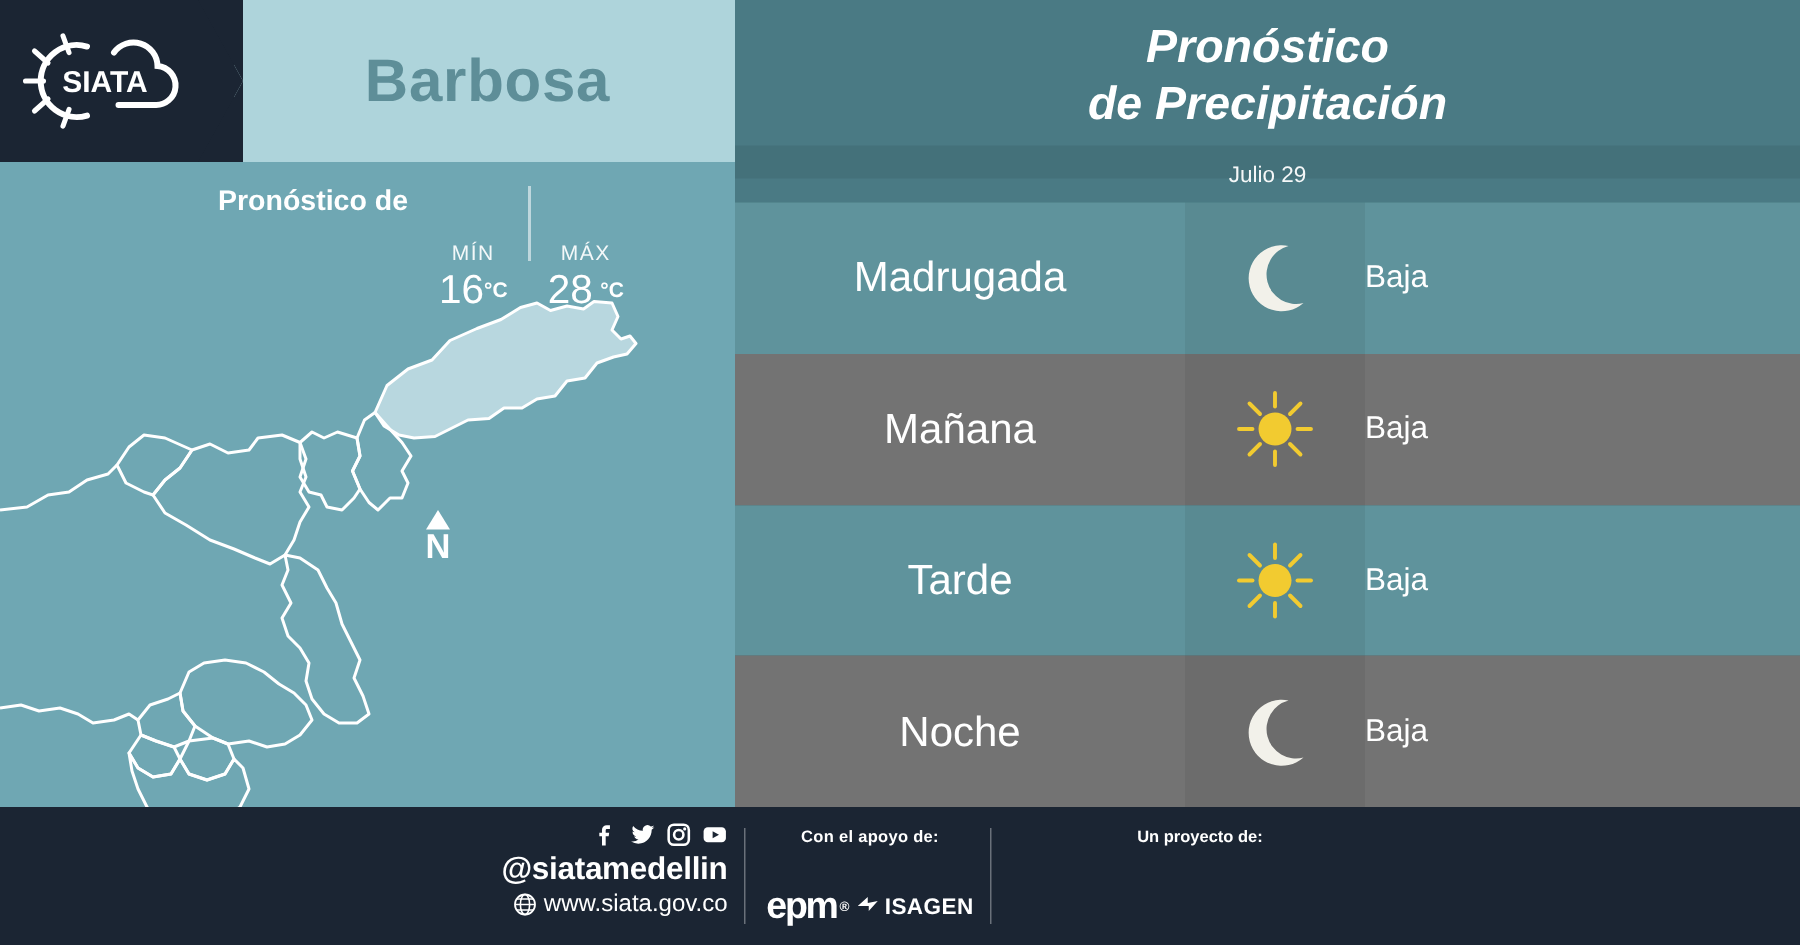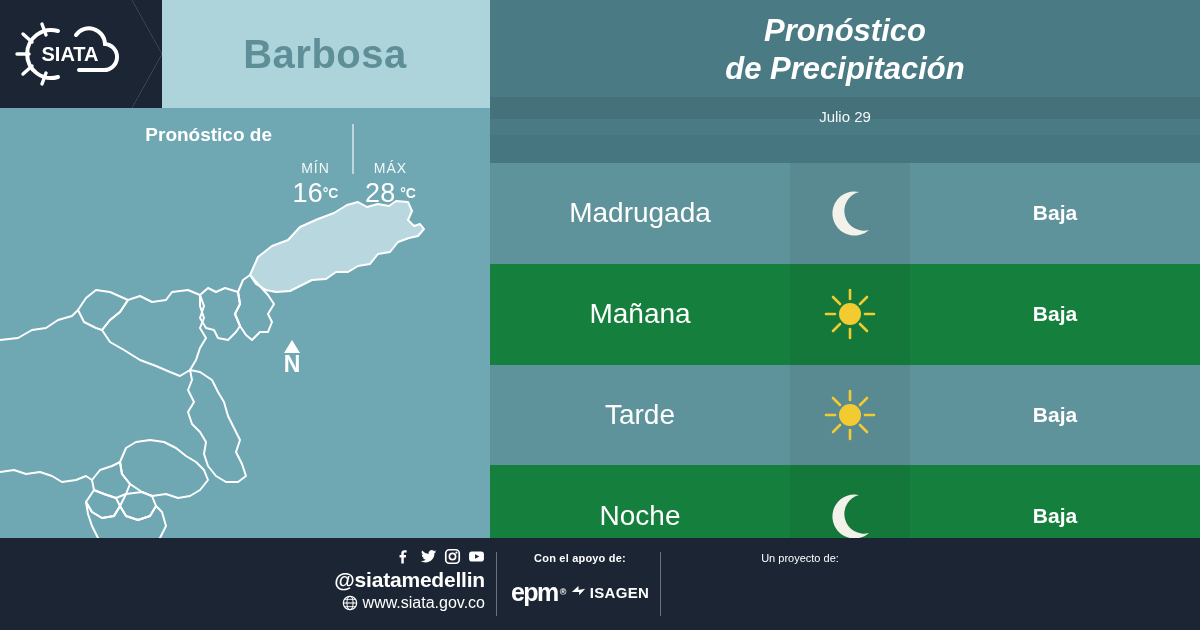--- a/index.html
+++ b/index.html
@@ -6,21 +6,21 @@
   body{
     width:1200px;height:630px;overflow:hidden;
     font-family:"Liberation Sans",sans-serif;
     background:#1b2533;
   }
   #page{position:relative;width:1200px;height:630px;overflow:hidden;}
 
   
   #left-panel{position:absolute;left:0;top:0;width:490px;height:538px;background:#6fa7b3;}
   #left-header{position:absolute;left:0;top:0;width:490px;height:108px;background:#aed4db;}
-  #logo-block{position:absolute;left:0;top:0;width:132px;height:108px;background:#1b2533;}
+  #logo-block{position:absolute;left:0;top:0;width:132px;height:108px;background:#1b2533;padding-left:24px;}
   #logo-chevron{position:absolute;left:132px;top:0;width:0;height:0;
       border-top:54px solid #1b2533;border-bottom:54px solid #1b2533;border-left:30px solid transparent;}
   #logo-chevron::after{content:"";position:absolute;left:-30px;top:-54px;width:0;height:0;
       border-top:54px solid transparent;border-bottom:54px solid transparent;border-left:30px solid #1b2533;}
   #logo-mark{position:absolute;left:12px;top:14px;width:112px;height:80px;}
   #city-title{position:absolute;left:160px;top:0;width:330px;height:108px;
       display:flex;align-items:center;justify-content:center;
       font-size:40px;font-weight:bold;color:#5e8e98;letter-spacing:.5px;}
 
   #temp-strip{position:absolute;left:0;top:108px;width:490px;height:78px;}
@@ -42,49 +42,49 @@
 
   
   #right-panel{position:absolute;left:490px;top:0;width:710px;height:538px;background:#46767f;}
   #right-header{position:absolute;left:0;top:0;width:710px;height:135px;background:#4a7a84;}
   #fc-title{position:absolute;left:0;top:12px;width:710px;text-align:center;color:#fff;
       font-size:31px;font-weight:bold;line-height:38px;font-style:italic;}
   #fc-date{position:absolute;left:0;top:108px;width:710px;text-align:center;color:#ffffff;
       font-size:15px;opacity:.95;}
   #header-band{position:absolute;left:0;top:97px;width:710px;height:22px;background:rgba(0,0,0,.07);}
 
-  #rows{position:absolute;left:0;top:135px;width:710px;height:403px;margin-top:28px;}
+  #rows{position:absolute;left:0;top:135px;width:710px;height:403px;}
   .fc-row{position:relative;width:710px;height:100.75px;display:flex;}
   .fc-row.odd{background:#5f939c;}
-  .fc-row.even{background:#15803d;}
+  .fc-row.even{background:#737373;}
   .cell-period{width:300px;display:flex;align-items:center;justify-content:center;}
   .cell-period span{color:#ffffff;font-size:28px;}
   .cell-icon{width:120px;display:flex;align-items:center;justify-content:center;
       background:rgba(0,0,0,.06);}
-  .cell-level{width:290px;display:flex;align-items:center;justify-content:center;font-weight:bold;}
+  .cell-level{width:290px;display:flex;align-items:center;}
   .cell-level span{color:#ffffff;font-size:21px;}
 
   .ico{width:54px;height:54px;display:block;}
 
   
   #footer{position:absolute;left:0;top:538px;width:1200px;height:92px;background:#1b2533;}
   #social{position:absolute;left:310px;top:10px;width:175px;text-align:right;color:#fff;}
   #social-icons{display:flex;justify-content:flex-end;gap:7px;margin-bottom:2px;}
   .soc{width:17px;height:17px;display:block;}
   #handle{font-size:21px;font-weight:bold;line-height:25px;letter-spacing:-.2px;}
   #weburl{font-size:16px;line-height:21px;display:flex;align-items:center;justify-content:flex-end;gap:5px;}
   .vdiv{position:absolute;top:14px;width:1px;height:64px;background:rgba(255,255,255,.35);}
   #apoyo{position:absolute;left:500px;top:14px;width:160px;text-align:center;color:#fff;}
   #apoyo .cap{font-size:11px;font-weight:bold;letter-spacing:.2px;}
-  #apoyo-logos{display:flex;align-items:center;justify-content:center;gap:12px;margin-top:16px;}
+  #apoyo-logos{display:flex;align-items:center;justify-content:center;gap:12px;margin-top:28px;}
   #epm-logo{font-size:25px;font-weight:bold;letter-spacing:-1.5px;line-height:25px;position:relative;}
   #epm-logo sup{font-size:9px;position:absolute;top:0;right:-7px;}
   #isagen{display:flex;align-items:flex-start;gap:3px;font-size:15px;font-weight:bold;letter-spacing:.3px;}
   #proyecto{position:absolute;left:700px;top:14px;width:200px;text-align:center;color:#fff;}
-  #proyecto .cap{font-size:11px;font-weight:normal;}
+  #proyecto .cap{font-size:11px;font-weight:bold;}
 </style>
 </head>
 <body>
 
 <div id="page">
 
   <div id="left-panel">
 
     <div id="left-header">
       <div id="logo-block">

